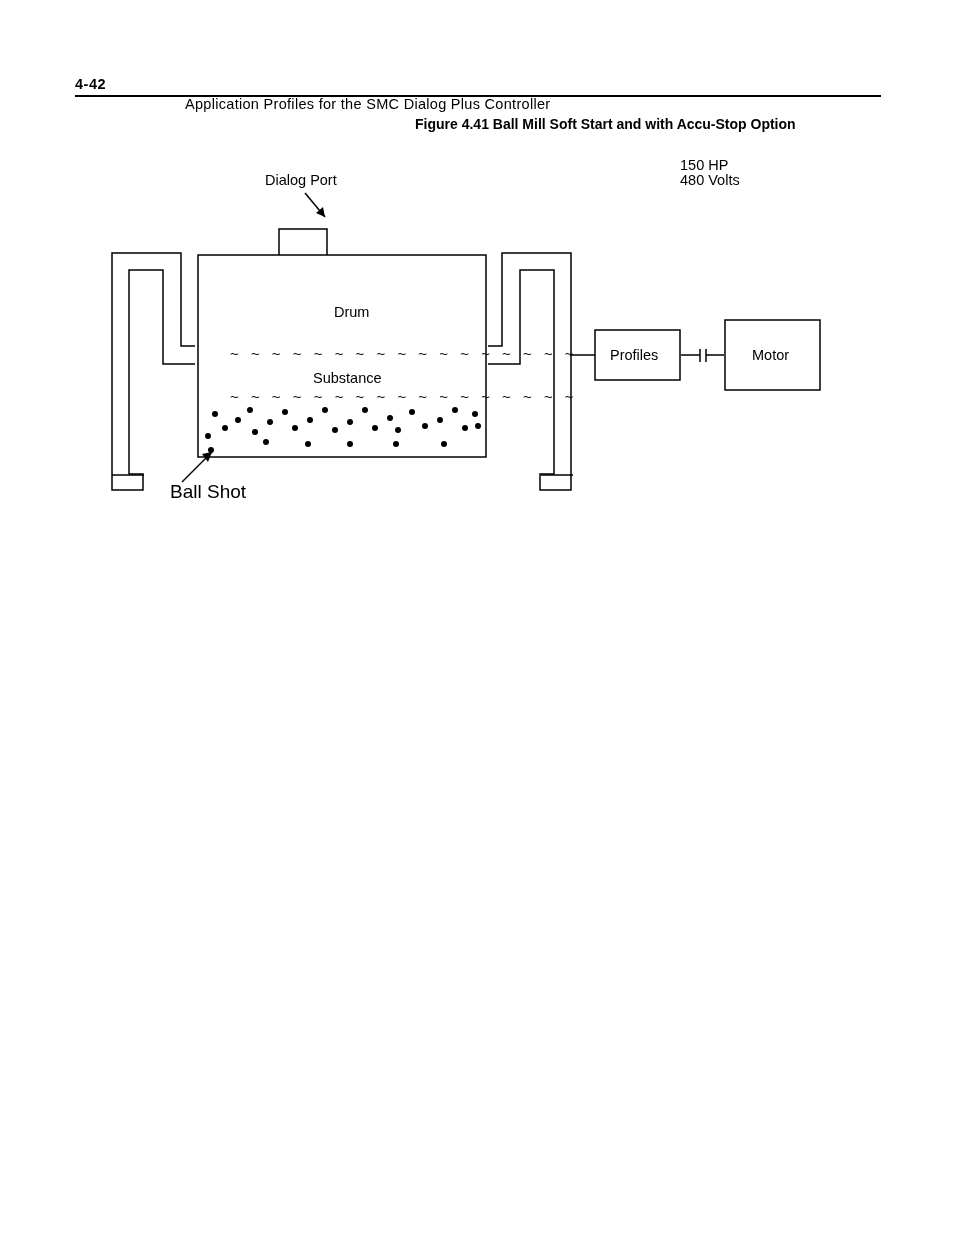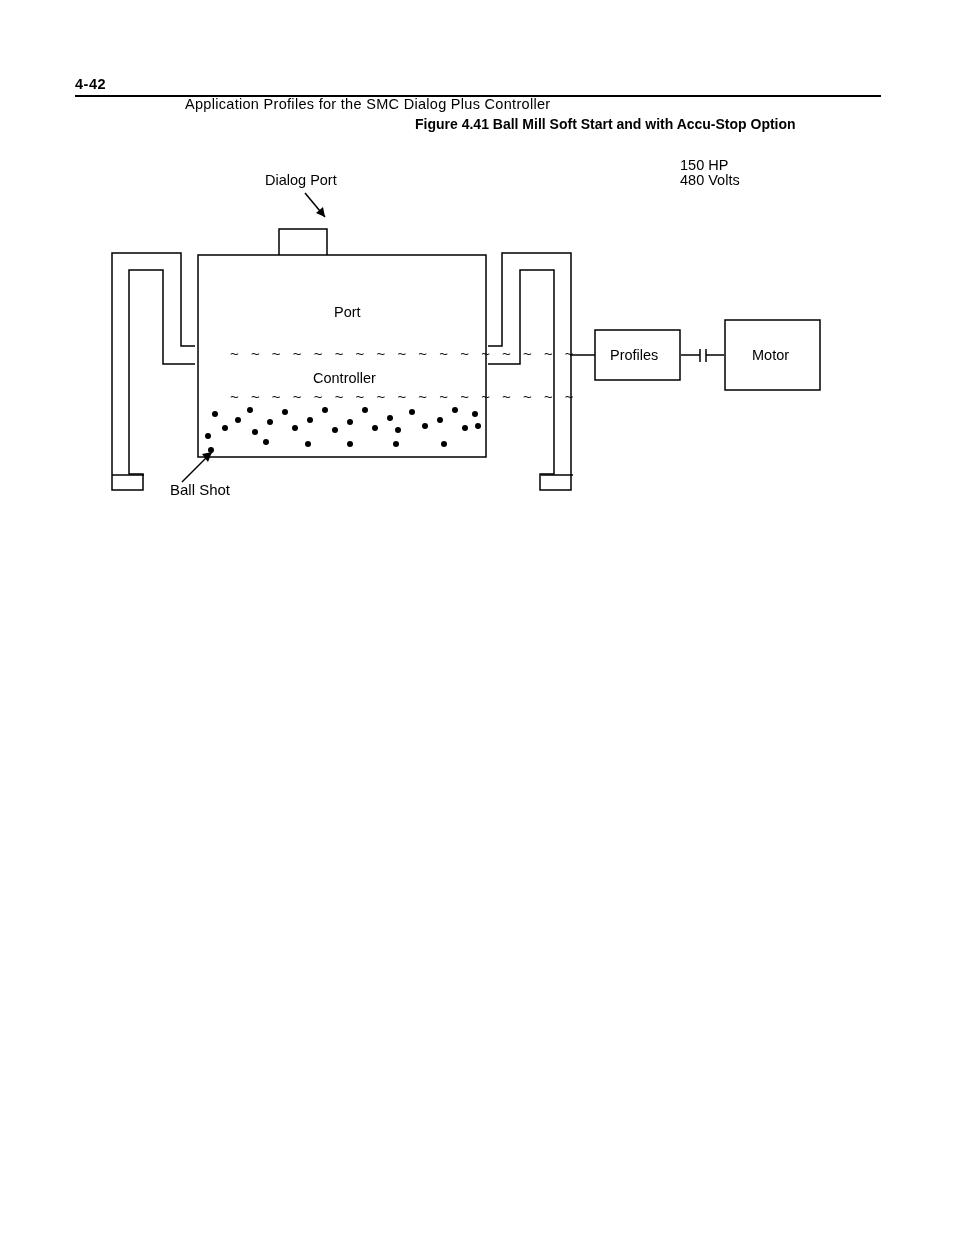--- a/index.html
+++ b/index.html
@@ -80,21 +80,21 @@
   .substance-label {
     position: absolute;
     left: 313px;
     top: 370px;
     font-size: 14.5px;
   }
   .ballshot-label {
     position: absolute;
     left: 170px;
     top: 481px;
-    font-size: 15px;
+    font-size: 19px;
   }
   .gearbox-label {
     position: absolute;
     left: 610px;
     top: 347px;
     font-size: 14.5px;
   }
   .motor-label {
     position: absolute;
     left: 752px;
@@ -116,22 +116,22 @@
 
   <div class="page-number">4-42</div>
   <div class="header-title">Application Profiles for the SMC Dialog Plus Controller</div>
   <div class="header-line"></div>
 
   <div class="figure-caption">Figure 4.41 Ball Mill Soft Start and with Accu-Stop Option</div>
   <div class="spec-line1">480 Volts</div>
   <div class="spec-line2">150 HP</div>
 
   <div class="loading-port-label">Dialog Port</div>
-  <div class="drum-label">Port</div>
-  <div class="substance-label">Controller</div>
+  <div class="drum-label">Drum</div>
+  <div class="substance-label">Substance</div>
   <div class="ballshot-label">Ball Shot</div>
   <div class="gearbox-label">Profiles</div>
   <div class="motor-label">Motor</div>
 
   <svg class="abs" style="left:278px; top:228px;" width="50" height="28">
     <polyline points="1,27 1,1 49,1 49,27" stroke-width="1.5"></polyline>
   </svg>
 
   <svg class="abs" style="left:303px; top:191px;" width="28" height="32">
     <line x1="2" y1="2" x2="22" y2="26" stroke-width="1.5"></line>

